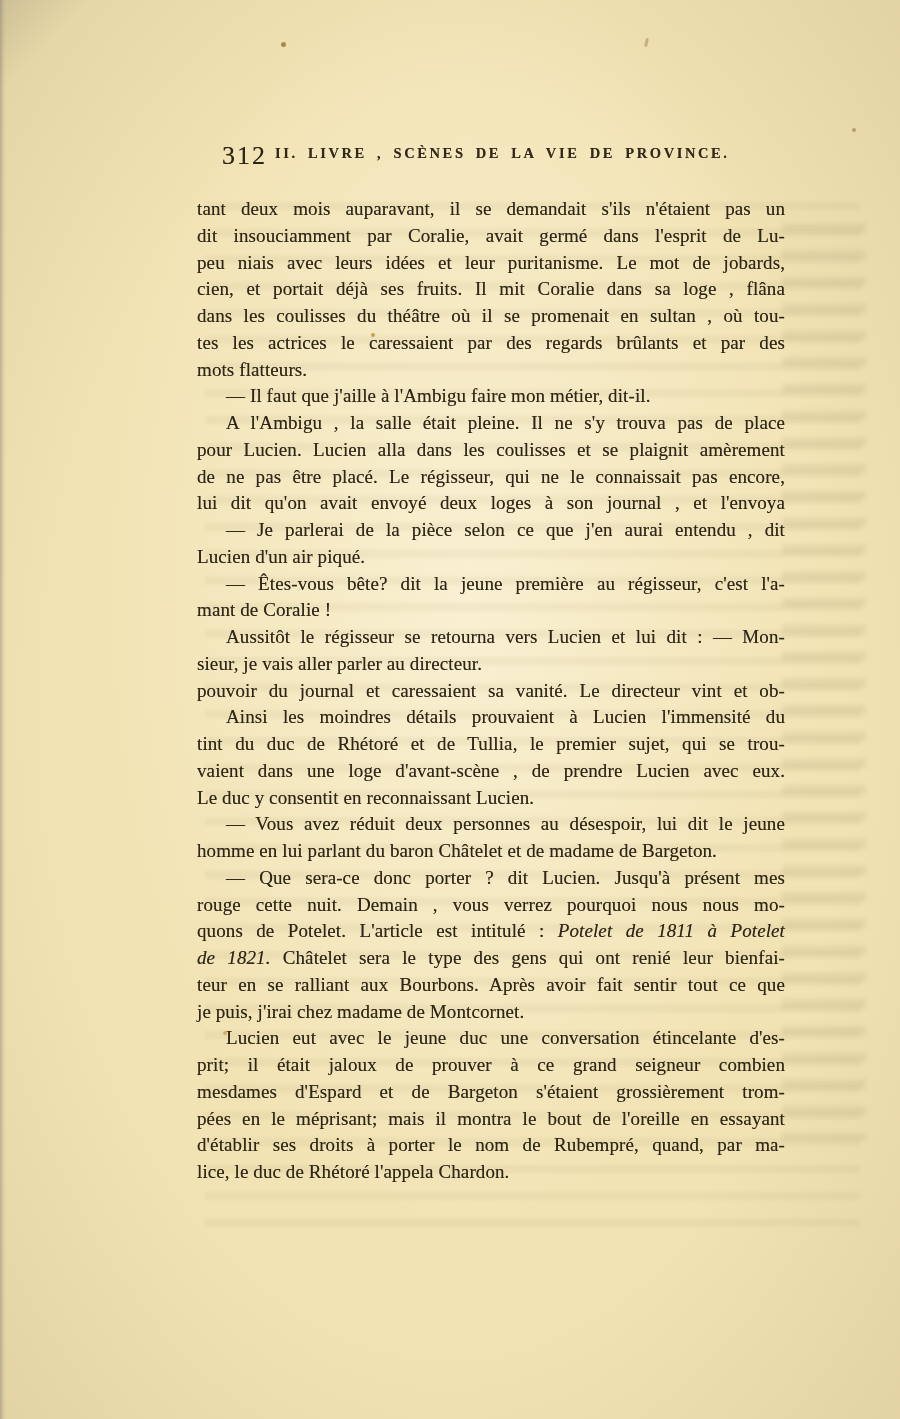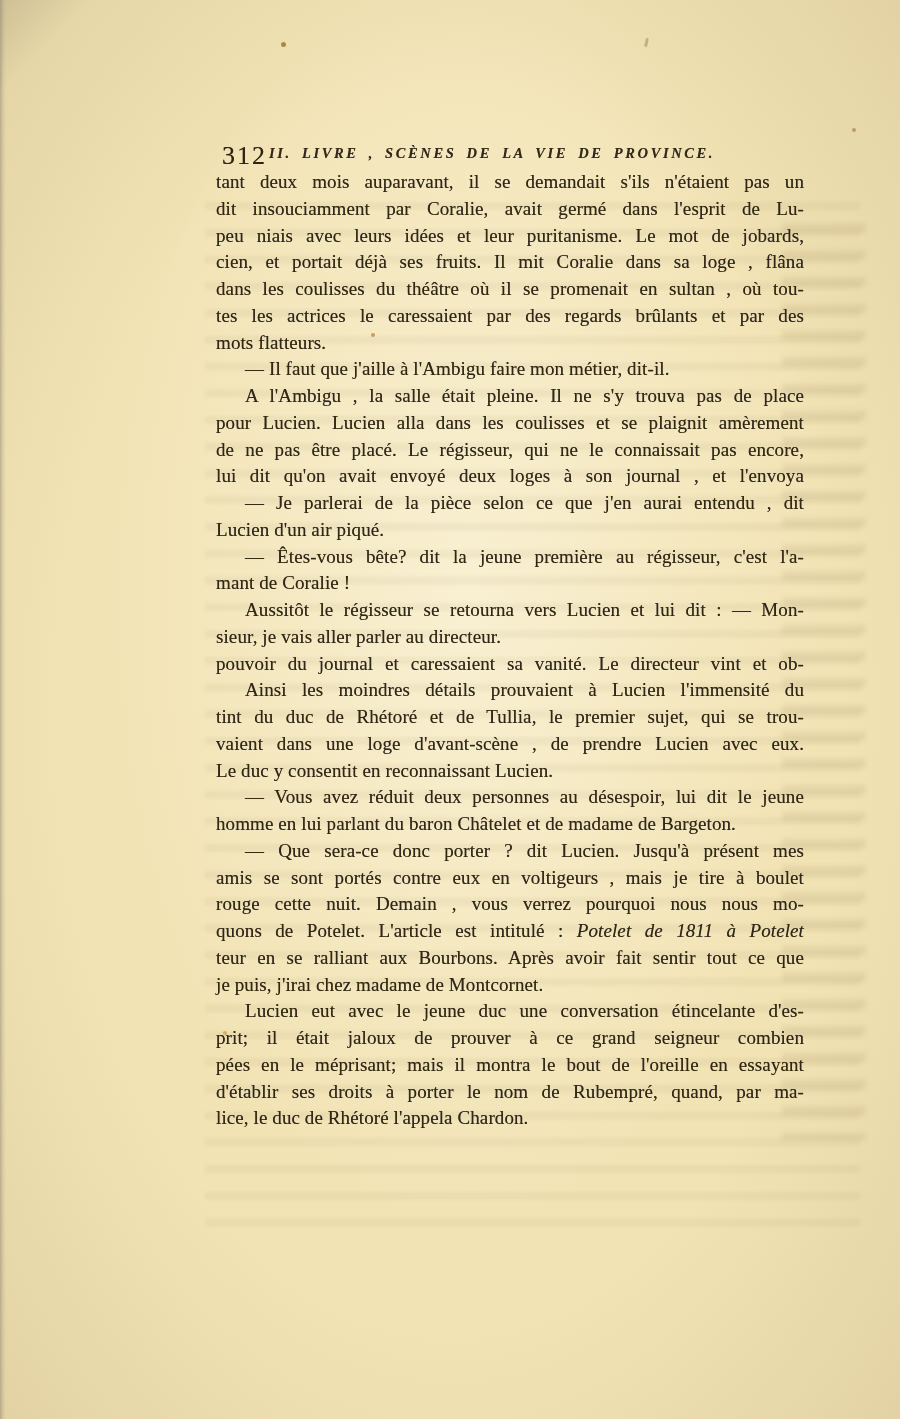--- a/index.html
+++ b/index.html
@@ -25,33 +25,31 @@
   }
   
   .header { position: absolute; top: 141px; left: 197px; width: 590px; height: 26px; white-space: nowrap; }
   .pagenum {
     position: absolute; left: 13px; top: 0;
     font-size: 26px; letter-spacing: 2px; color: #2c2414;
     text-shadow: 0 0 0.5px rgba(44,36,20,0.55);
     margin-left: 12px;
   }
   .running {
-    position: absolute; left: 72px; top: 4px;
+    position: absolute; left: 78px; top: 4px;
     font-size: 14.5px; font-weight: 700; letter-spacing: 2.6px;
     word-spacing: 4px; color: #32291a;
     text-shadow: 0 0 0.4px rgba(50,41,26,0.5);
-    font-style: italic;
   }
   
   .textblock {
-    position: absolute; left: 197px; top: 169px; width: 588px;
+    position: absolute; left: 197px; top: 196px; width: 588px;
     font-size: 19px; line-height: 26.75px;
     letter-spacing: 0.1px;
     text-shadow: 0 0 0.5px rgba(46,38,23,0.55);
-    margin-left: 19px;
   }
   .line { white-space: normal; }
   .line.just { text-align: justify; text-align-last: justify; text-justify: inter-word; }
   .line.ind { text-indent: 29px; }
   .line i { font-style: italic; }
   
   .ghost-a {
     position: absolute; left: 205px; top: 188px; width: 655px; height: 1040px;
     background: repeating-linear-gradient(
       to bottom,
@@ -114,27 +112,28 @@
       <div class="line just ind"><span>Aussitôt le régisseur se retourna vers Lucien et lui dit : — Mon-</span></div>
       <div class="line"><span>sieur, je vais aller parler au directeur.</span></div>
       <div class="line just"><span>pouvoir du journal et caressaient sa vanité. Le directeur vint et ob-</span></div>
       <div class="line just ind"><span>Ainsi les moindres détails prouvaient à Lucien l'immensité du</span></div>
       <div class="line just"><span>tint du duc de Rhétoré et de Tullia, le premier sujet, qui se trou-</span></div>
       <div class="line just"><span>vaient dans une loge d'avant-scène , de prendre Lucien avec eux.</span></div>
       <div class="line"><span>Le duc y consentit en reconnaissant Lucien.</span></div>
       <div class="line just ind"><span>— Vous avez réduit deux personnes au désespoir, lui dit le jeune</span></div>
       <div class="line"><span>homme en lui parlant du baron Châtelet et de madame de Bargeton.</span></div>
       <div class="line just ind"><span>— Que sera-ce donc porter ? dit Lucien. Jusqu'à présent mes</span></div>
-      <div class="line just"><span>amis se sont portés contre eux en voltigeurs , mais je tire à boulet</span></div>
       <div class="line just"><span>rouge cette nuit. Demain , vous verrez pourquoi nous nous mo-</span></div>
       <div class="line just"><span>quons de Potelet. L'article est intitulé : </span><i>Potelet de 1811 à Potelet</i></div>
+      <div class="line just"><i>de 1821. </i><span>Châtelet sera le type des gens qui ont renié leur bienfai-</span></div>
       <div class="line just"><span>teur en se ralliant aux Bourbons. Après avoir fait sentir tout ce que</span></div>
       <div class="line"><span>je puis, j'irai chez madame de Montcornet.</span></div>
       <div class="line just ind"><span>Lucien eut avec le jeune duc une conversation étincelante d'es-</span></div>
       <div class="line just"><span>prit; il était jaloux de prouver à ce grand seigneur combien</span></div>
+      <div class="line just"><span>mesdames d'Espard et de Bargeton s'étaient grossièrement trom-</span></div>
       <div class="line just"><span>pées en le méprisant; mais il montra le bout de l'oreille en essayant</span></div>
       <div class="line just"><span>d'établir ses droits à porter le nom de Rubempré, quand, par ma-</span></div>
       <div class="line"><span>lice, le duc de Rhétoré l'appela Chardon.</span></div>
     </div>
 
   <div class="speck speck-1"></div>
   <div class="speck speck-2"></div>
   <div class="speck speck-3"></div>
   <div class="speck speck-4"></div>
   <div class="speck speck-5"></div>

